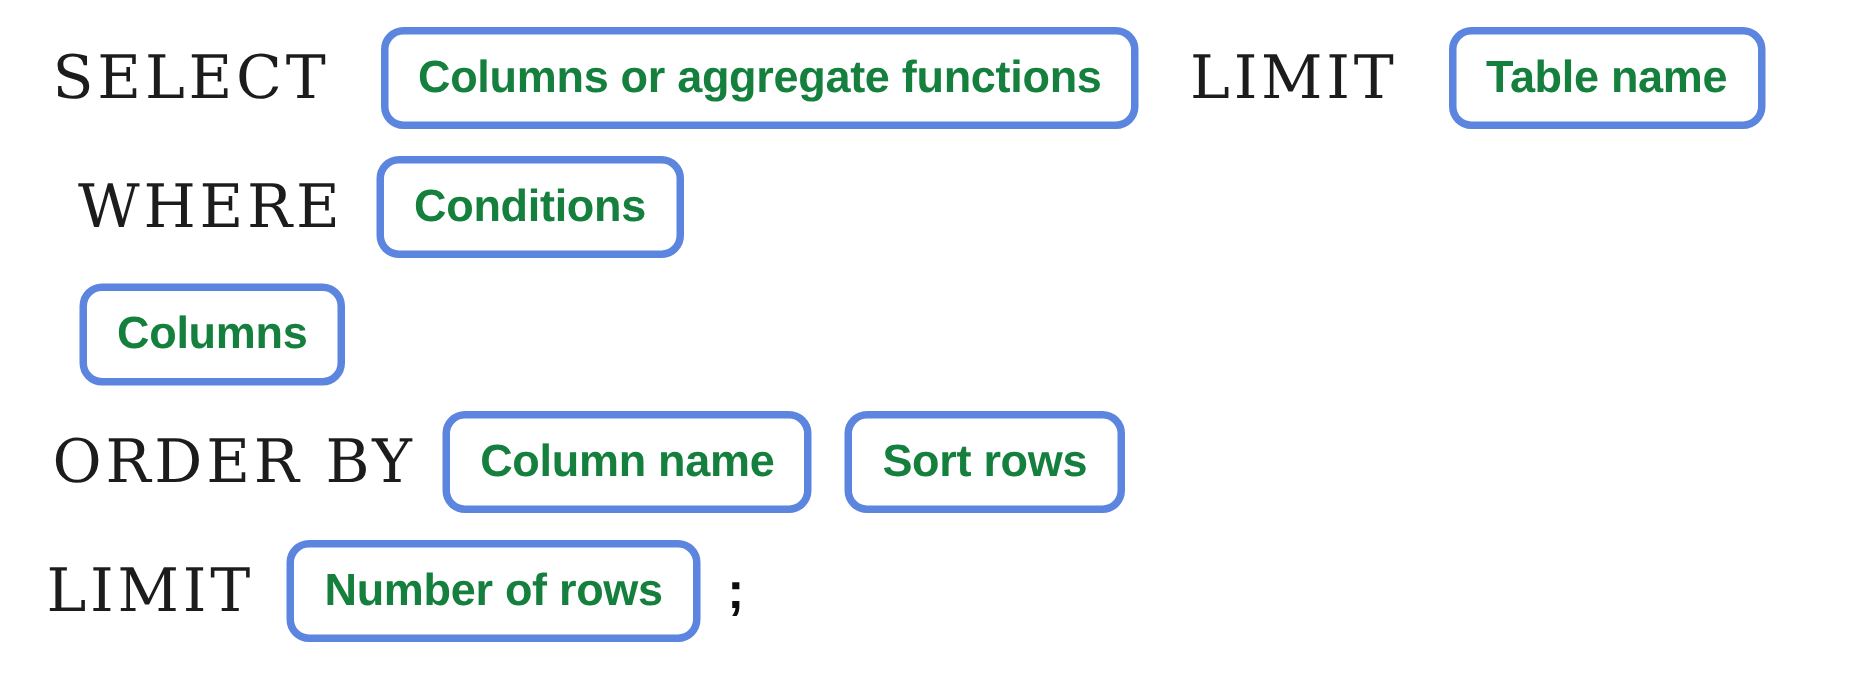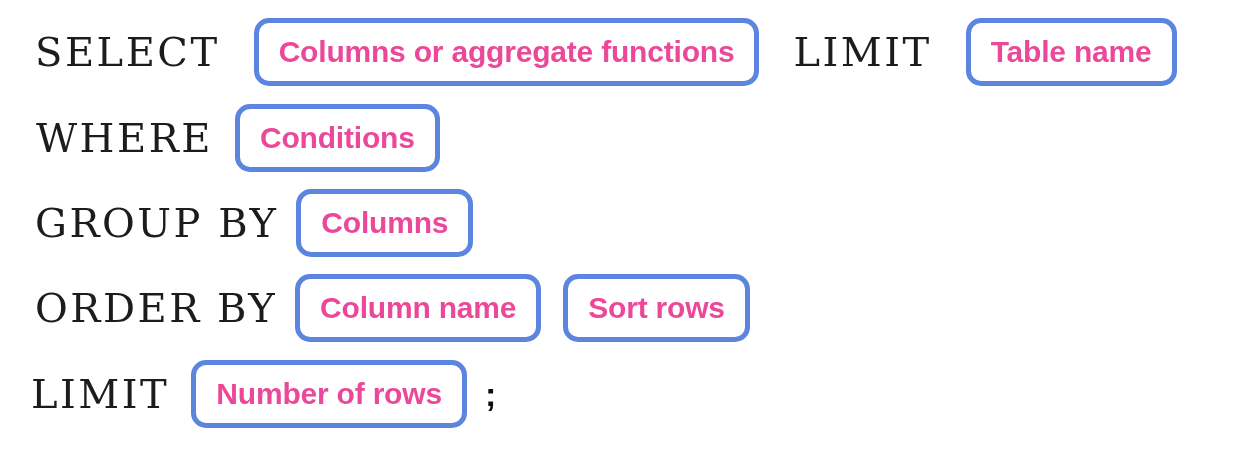--- a/index.html
+++ b/index.html
@@ -60,21 +60,21 @@
     border-radius: 15px;
     background: #ffffff;
     height: 68px;
     padding: 0 20px;
   }
 
   .slot-label {
     font-family: "Liberation Sans", sans-serif;
     font-size: 30px;
     font-weight: 700;
-    color: #ec4899;
+    color: #15803d;
     white-space: nowrap;
     line-height: 1;
     letter-spacing: -0.2px;
   }
 
   .terminator {
     font-family: "Liberation Sans", sans-serif;
     font-size: 34px;
     font-weight: 700;
     color: #0d0d0d;
@@ -98,30 +98,29 @@
       <span class="slot-label">Columns or aggregate functions</span>
     </span>
     <span class="gap-lg"></span>
     <span class="keyword">LIMIT</span>
     <span class="gap-lg"></span>
     <span class="slot">
       <span class="slot-label">Table name</span>
     </span>
   </div>
 
-  <div class="sql-row row-2" style="left:36px;">
+  <div class="sql-row row-2" style="left:52px;">
     <span class="keyword">WHERE</span>
     <span class="gap-md"></span>
     <span class="slot">
       <span class="slot-label">Conditions</span>
     </span>
   </div>
 
   <div class="sql-row row-3" style="left:35px;">
-    <span class="keyword">GROUP BY</span>
     <span class="gap-sm"></span>
     <span class="slot">
       <span class="slot-label">Columns</span>
     </span>
   </div>
 
   <div class="sql-row row-4" style="left:35px;">
     <span class="keyword">ORDER BY</span>
     <span class="gap-sm"></span>
     <span class="slot">

